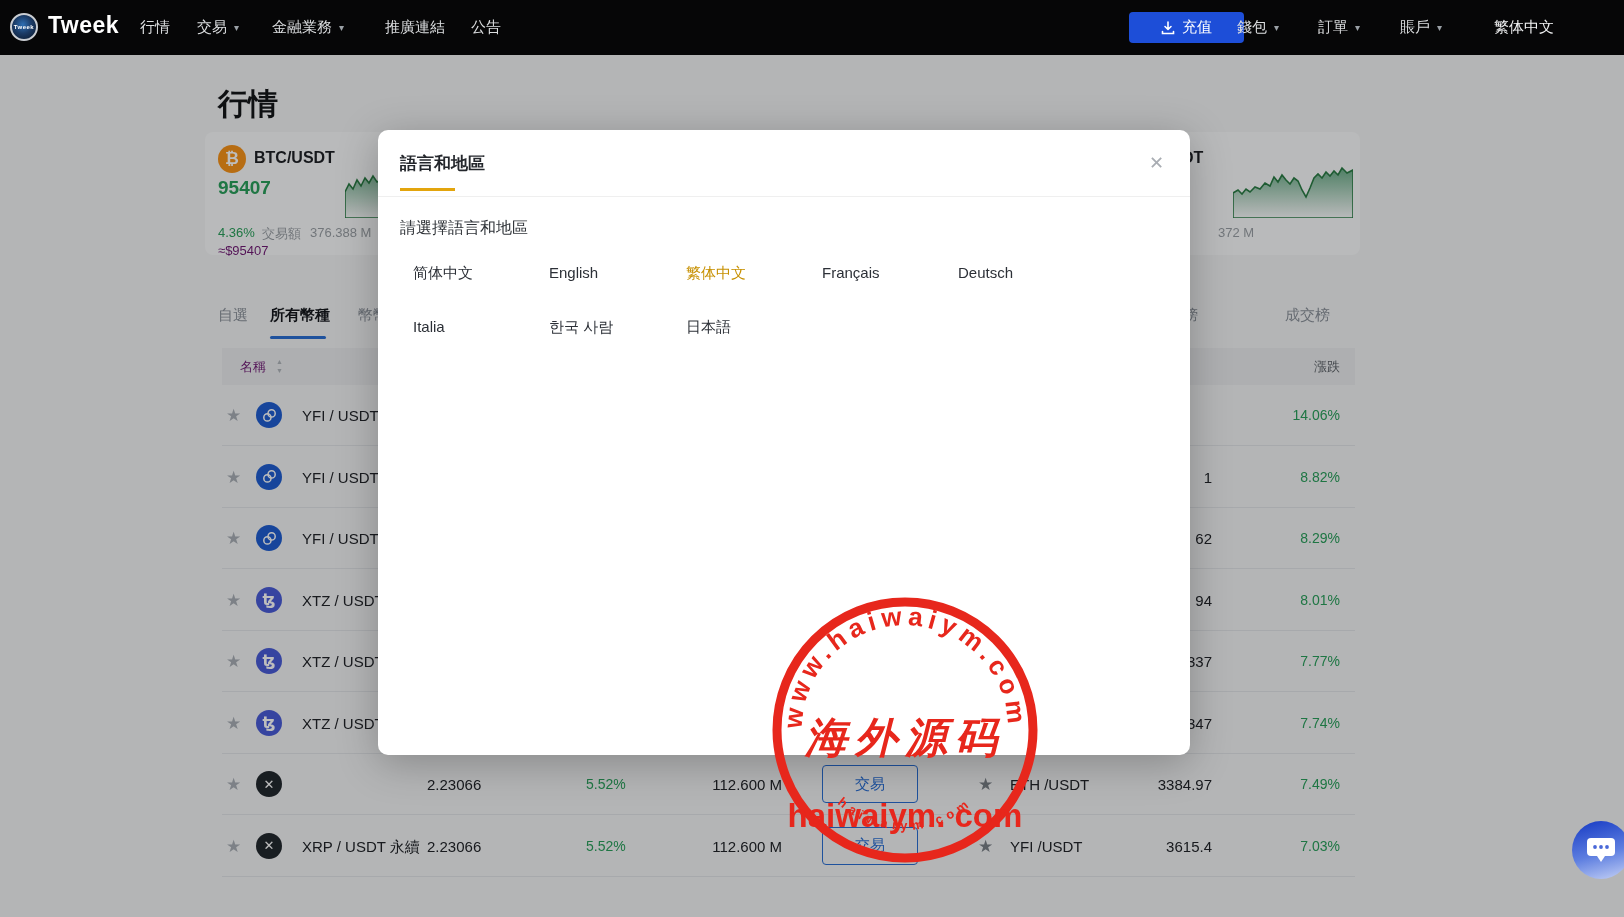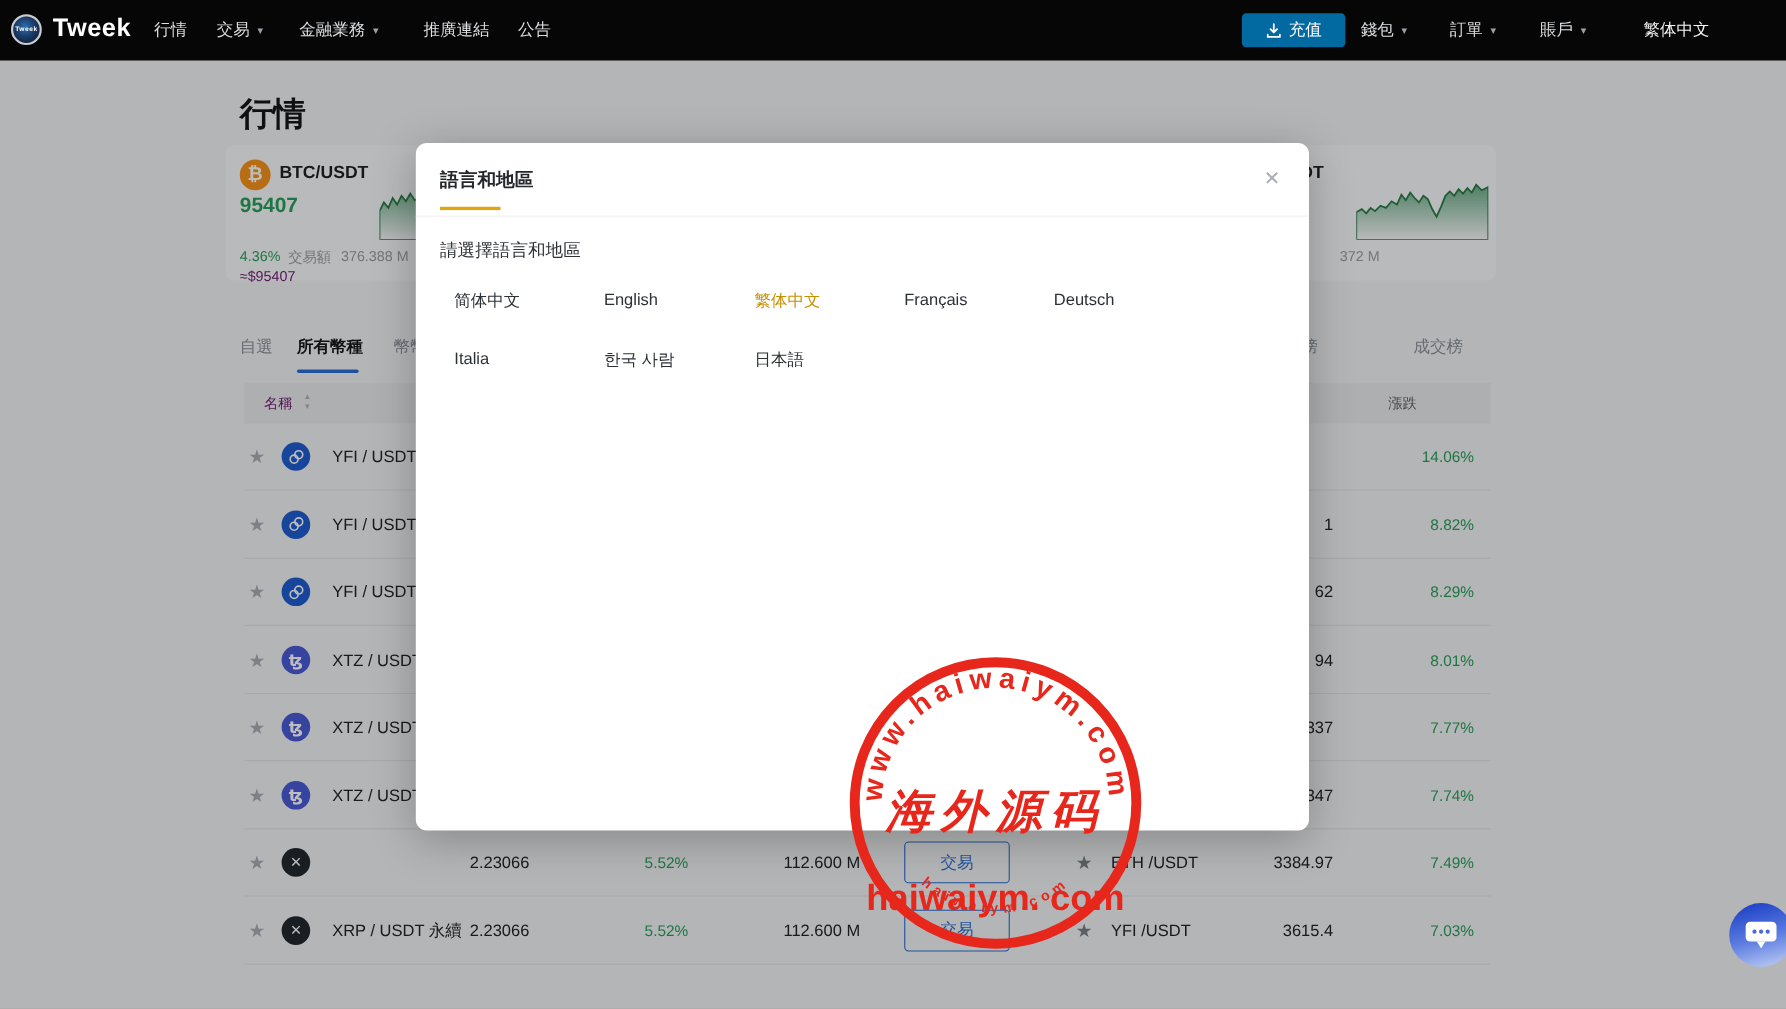--- a/index.html
+++ b/index.html
@@ -9,22 +9,22 @@
 
   
   .navbar { position:absolute; left:0; top:0; width:1624px; height:55px; background:#060607; z-index:45; }
   .logo { position:absolute; left:10px; top:13px; width:28px; height:28px; border-radius:50%;
           background:radial-gradient(circle at 45% 40%, #2e6fb3 0%, #1b3b66 45%, #0a1526 100%);
           border:2px solid #c9cdd2; display:flex; align-items:center; justify-content:center; }
   .logo span { color:#fff; font-size:6px; font-weight:bold; letter-spacing:.5px; }
   .brand { position:absolute; left:48px; top:12px; color:#ffffff; font-size:23px; font-weight:bold; letter-spacing:.5px; }
   .nav-item { position:absolute; top:18px; color:#dcdee0; font-size:15px; cursor:pointer; white-space:nowrap; }
   .nav-caret { color:#9aa0a6; font-size:10px; margin-left:7px; vertical-align:1px; }
-  .deposit-btn { position:absolute; left:1129px; top:12px; width:94px; height:31px; border-radius:4px;
-                 background:#0369a1; color:#fff; font-size:15px; display:flex; align-items:center;
+  .deposit-btn { position:absolute; left:1129px; top:12px; width:115px; height:31px; border-radius:4px;
+                 background:#1d4ed8; color:#fff; font-size:15px; display:flex; align-items:center;
                  justify-content:center; gap:7px; cursor:pointer; }
   .deposit-btn svg { display:block; }
 
   
   .page-title { position:absolute; left:218px; top:84px; font-size:30px; font-weight:bold; color:#141619; }
   .search-box { position:absolute; left:1092px; top:84px; width:271px; height:40px; background:#fcfdfd;
                 border:1px solid #d8dbe0; border-radius:8px; }
   .search-box svg { position:absolute; left:13px; top:11px; }
   .search-box input { position:absolute; left:38px; top:0; width:225px; height:38px; border:none; outline:none;
                       background:transparent; font-size:15px; color:#333; font-family:inherit; }
@@ -47,21 +47,21 @@
   
   .tab { position:absolute; top:306px; font-size:15px; color:#8b929b; cursor:pointer; white-space:nowrap; }
   .tab.active { color:#15181d; font-weight:600; }
   .tab-underline { position:absolute; left:270px; top:336px; width:56px; height:3px; background:#2a6fd4; border-radius:2px; }
 
   
   .thead { position:absolute; left:222px; top:348px; width:1133px; height:37px; background:#ebedef; }
   .thead .hname { position:absolute; left:18px; top:0; line-height:37px; font-size:13px; color:#701a75; }
   .thead .sort { position:absolute; left:54px; top:9px; display:flex; flex-direction:column; line-height:9px;
                  font-size:7px; color:#b0b5bb; }
-  .thead .hchange { position:absolute; left:1040px; width:78px; text-align:left; line-height:37px; font-size:13px; color:#5a5f66; }
+  .thead .hchange { position:absolute; left:1040px; width:78px; text-align:right; line-height:37px; font-size:13px; color:#5a5f66; }
 
   .market { position:absolute; left:222px; top:385px; width:1133px; height:532px; }
   .row { position:absolute; left:0; width:100%; height:61px; border-bottom:1px solid #e2e4e8; }
   .cell { position:absolute; top:0; line-height:61px; font-size:15px; color:#22252a; white-space:nowrap; }
   .star { position:absolute; left:4px; top:0; line-height:61px; font-size:17px; color:#a9afb6; cursor:pointer; }
   .rstar { position:absolute; left:756px; top:0; line-height:61px; font-size:17px; color:#7a8087; cursor:pointer; }
   .coin { position:absolute; left:34px; top:17px; width:26px; height:26px; border-radius:50%;
           display:flex; align-items:center; justify-content:center; color:#fff; }
   .c-yfi { background:#1f5ed2; }
   .c-xtz { background:#4a5cd8; font-size:15px; font-weight:bold; }

